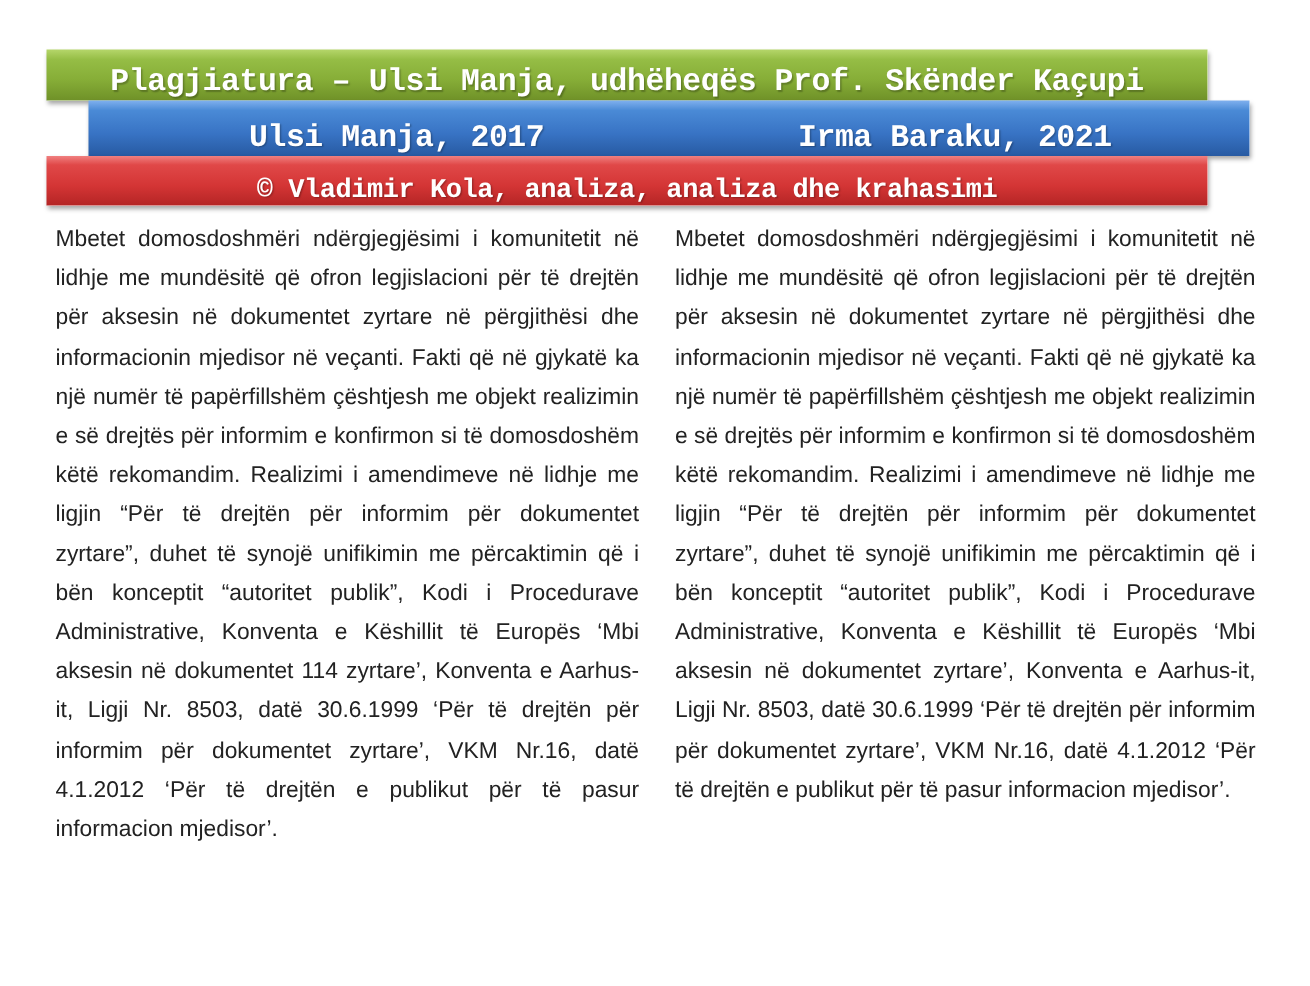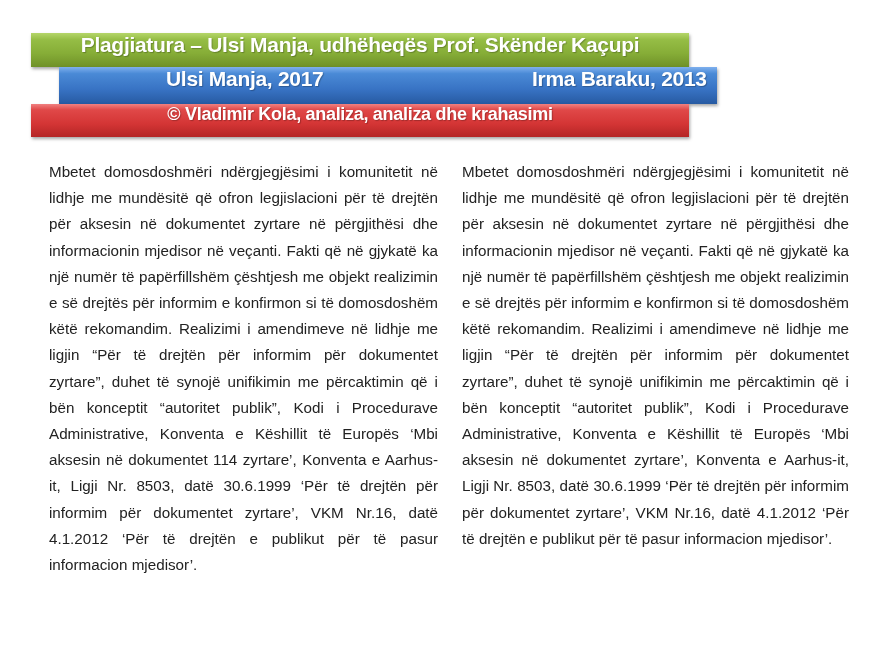--- a/index.html
+++ b/index.html
@@ -1,20 +1,20 @@
 <!DOCTYPE html>
 <html><head>
 <meta charset="utf-8">
 <style>
   html, body { margin: 0; padding: 0; background: #ffffff; }
   body { width: 873px; height: 657px; position: relative; overflow: hidden; font-family: "Liberation Sans", sans-serif; }
   .banner {
-    position: absolute; left: 31px; width: 658px;
-    color: #ffffff; font-weight: bold; font-family: Liberation Sans, sans-serif;
-    display: flex; align-items: flex-start; justify-content: center;
+    position: absolute; left: 31px; width: 774px;
+    color: #ffffff; font-weight: bold; font-family: Liberation Mono, monospace;
+    display: flex; align-items: flex-end; justify-content: center;
     box-shadow: 1px 2px 3px rgba(0,0,0,0.35);
     text-shadow: 1px 1px 1px rgba(0,0,0,0.25);
     letter-spacing: -0.3px;
   }
   .banner-green {
     top: 33px; height: 34px; font-size: 21px;
     background: linear-gradient(to bottom, #b5d66a 0%, #95bd45 20%, #86ad37 60%, #6f9128 100%);
   }
   .banner-blue {
     top: 67px; height: 37px; font-size: 21px;
@@ -24,35 +24,35 @@
   }
   .banner-blue .left { position: absolute; left: 107px; }
   .banner-blue .right { position: absolute; left: 473px; }
   .banner-red {
     top: 104px; height: 33px; font-size: 18px;
     background: linear-gradient(to bottom, #f08080 0%, #e04848 18%, #d43535 60%, #b42525 100%);
   }
   .col {
     position: absolute; top: 147px; width: 390px;
     font-family: "Liberation Sans", sans-serif; font-size: 15.2px; line-height: 26.2px;
-    color: #222222; text-align: justify; margin: 12px;
+    color: #222222; text-align: justify; margin: 0;
   }
   .col-left { left: 37px; width: 389px; }
   .col-right { left: 450px; width: 387px; }
 </style>
 </head>
 <body>
 
 <div class="banner banner-green">
   <span>Plagjiatura – Ulsi Manja, udhëheqës  Prof. Skënder Kaçupi</span>
 </div>
 
 <div class="banner banner-blue">
   <span class="left">Ulsi Manja,  2017</span>
-  <span class="right">Irma Baraku, 2013</span>
+  <span class="right">Irma Baraku, 2021</span>
 </div>
 
 <div class="banner banner-red">
   <span>© Vladimir Kola,  analiza, analiza dhe krahasimi</span>
 </div>
 
 <p class="col col-left">Mbetet domosdoshmëri ndërgjegjësimi i komunitetit në lidhje me mundësitë që ofron legjislacioni për të drejtën për aksesin në dokumentet zyrtare në përgjithësi dhe informacionin mjedisor në veçanti. Fakti që në gjykatë ka një numër të papërfillshëm çështjesh me objekt realizimin e së drejtës për informim e konfirmon si të domosdoshëm këtë rekomandim. Realizimi i amendimeve në lidhje me ligjin “Për të drejtën për informim për dokumentet zyrtare”, duhet të synojë unifikimin me përcaktimin që i bën konceptit “autoritet publik”, Kodi i Procedurave Administrative, Konventa e Këshillit të Europës ‘Mbi aksesin në dokumentet 114 zyrtare’, Konventa e Aarhus-it, Ligji Nr. 8503, datë 30.6.1999 ‘Për të drejtën për informim për dokumentet zyrtare’, VKM Nr.16, datë 4.1.2012 ‘Për të drejtën e publikut për të pasur informacion mjedisor’.</p>
 <p class="col col-right">Mbetet domosdoshmëri ndërgjegjësimi i komunitetit në lidhje me mundësitë që ofron legjislacioni për të drejtën për aksesin në dokumentet zyrtare në përgjithësi dhe informacionin mjedisor në veçanti. Fakti që në gjykatë ka një numër të papërfillshëm çështjesh me objekt realizimin e së drejtës për informim e konfirmon si të domosdoshëm këtë rekomandim. Realizimi i amendimeve në lidhje me ligjin “Për të drejtën për informim për dokumentet zyrtare”, duhet të synojë unifikimin me përcaktimin që i bën konceptit “autoritet publik”, Kodi i Procedurave Administrative, Konventa e Këshillit të Europës ‘Mbi aksesin në dokumentet zyrtare’, Konventa e Aarhus-it, Ligji Nr. 8503, datë 30.6.1999 ‘Për të drejtën për informim për dokumentet zyrtare’, VKM Nr.16, datë 4.1.2012 ‘Për të drejtën e publikut për të pasur informacion mjedisor’.</p>
 
 </body></html>

